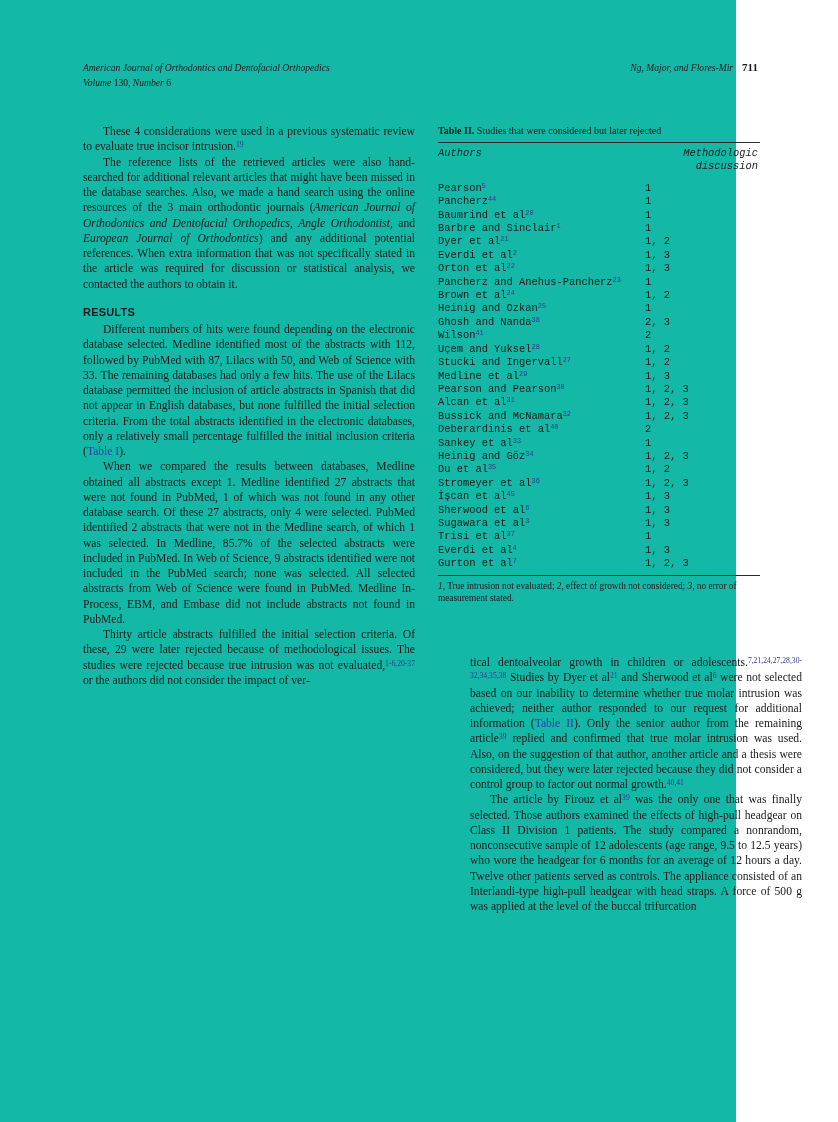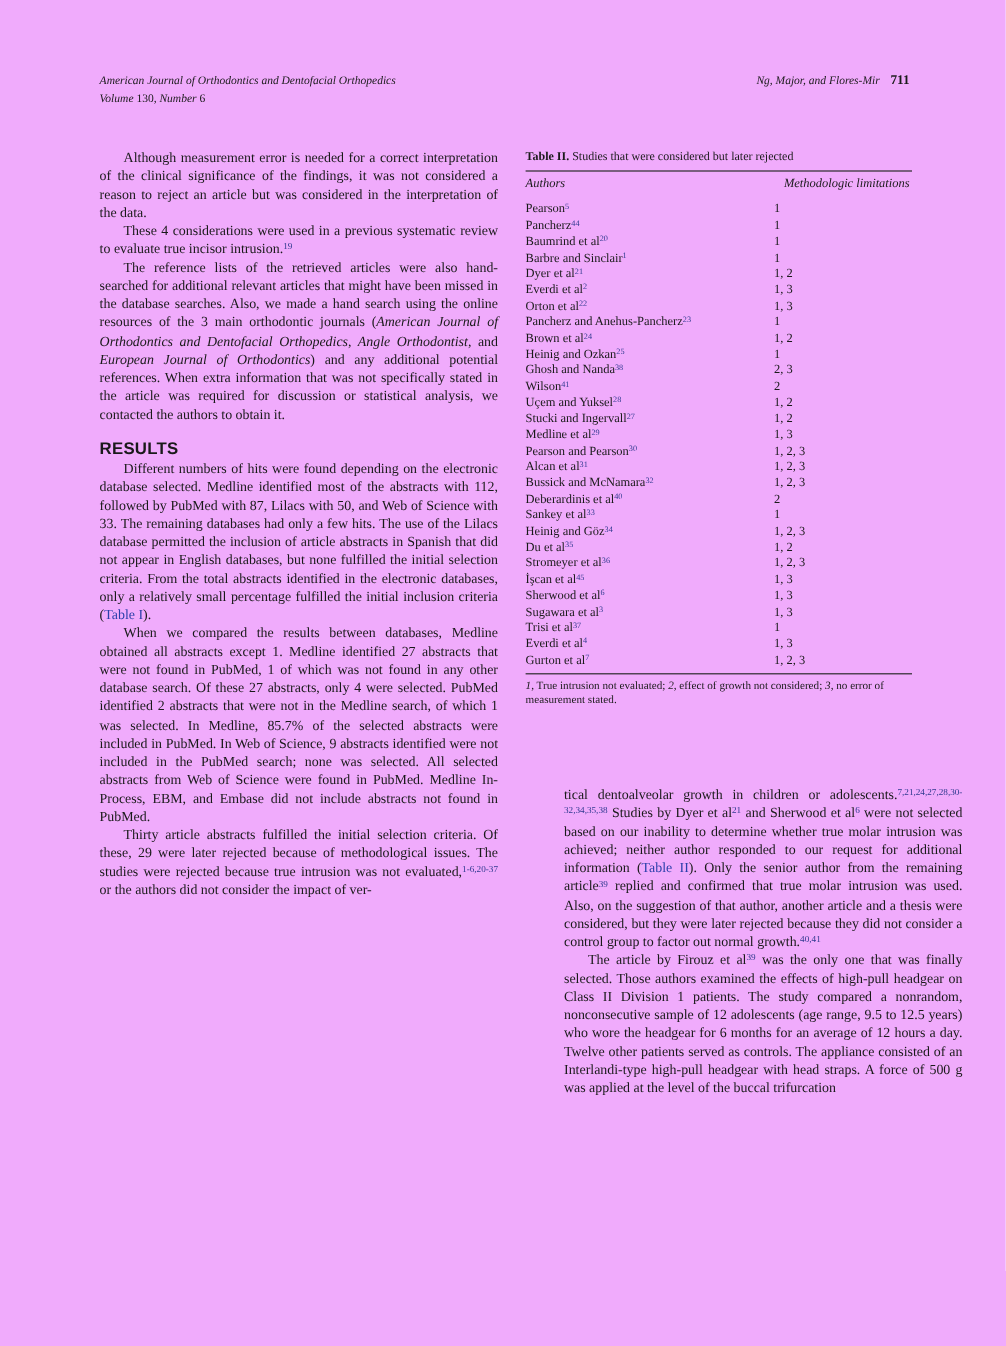--- a/index.html
+++ b/index.html
@@ -11,23 +11,23 @@
     width: 838px;
     height: 1122px;
     font-family: "Liberation Serif", "DejaVu Serif", serif;
     color: #1a1a1a;
     position: relative;
     overflow: hidden;
   }
   .page {
     position: absolute;
     left: 0; top: 0;
-    width: 838px;
+    width: 736px;
     height: 1122px;
-    background: #f0abfc;
+    background: #14b8a6;
   }
 
   
   .runhead {
     position: absolute;
     left: 83px;
     top: 61px;
     width: 675px;
     font-style: italic;
     font-size: 9.6px;
@@ -63,21 +63,21 @@
   .col-right { left: 438px; top: 655px; margin-left: 32px; }
 
   p {
     margin: 0;
     text-indent: 20px;
   }
   p.noindent { text-indent: 0; }
 
   h2.section {
     font-family: "Liberation Sans", "DejaVu Sans", sans-serif;
-    font-size: 14px;
+    font-size: 11px;
     font-weight: bold;
     letter-spacing: 0.2px;
     margin: 13px 0 2px 0;
     text-align: left;
   }
 
   sup {
     font-size: 0.66em;
     vertical-align: 0.42em;
     line-height: 0;
@@ -114,20 +114,21 @@
     border-collapse: collapse;
     width: 100%;
     table-layout: fixed;
   }
   table.rejected th,
   table.rejected td {
     padding: 0;
     font-size: 10.4px;
     line-height: 13.4px;
     vertical-align: baseline;
+    font-family: Liberation Mono, monospace;
   }
   table.rejected th {
     font-style: italic;
     font-weight: normal;
     text-align: left;
     padding-top: 4px;
     padding-bottom: 4px;
   }
   table.rejected th.c-lim { text-align: right; padding-right: 2px; }
   col.c1 { width: 207px; }
@@ -160,21 +161,20 @@
       <span>Volume</span>
       <span class="nonital">130,</span>
       <span>Number</span>
       <span class="nonital">6</span>
     </div>
   </div>
 
   <div class="col col-left">
 
 
-    <p>Although measurement error is needed for a correct interpretation of the clinical significance of the findings, it was not considered a reason to reject an article but was considered in the interpretation of the data.</p>
 
     <p><span>These 4 considerations were used in a previous systematic review to evaluate true incisor intrusion.</span><sup class="ref">19</sup></p>
 
     <p><span>The reference lists of the retrieved articles were also hand-searched for additional relevant articles that might have been missed in the database searches. Also, we made a hand search using the online resources of the 3 main orthodontic journals (</span><span class="ital">American Journal of Orthodontics and Dentofacial Orthopedics, Angle Orthodontist,</span><span> and </span><span class="ital">European Journal of Orthodontics</span><span>) and any additional potential references. When extra information that was not specifically stated in the article was required for discussion or statistical analysis, we contacted the authors to obtain it.</span></p>
 
     <h2 class="section">RESULTS</h2>
 
     <p><span>Different numbers of hits were found depending on the electronic database selected. Medline identified most of the abstracts with 112, followed by PubMed with 87, Lilacs with 50, and Web of Science with 33. The remaining databases had only a few hits. The use of the Lilacs database permitted the inclusion of article abstracts in Spanish that did not appear in English databases, but none fulfilled the initial selection criteria. From the total abstracts identified in the electronic databases, only a relatively small percentage fulfilled the initial inclusion criteria (</span><span class="xref">Table I</span><span>).</span></p>
 
     <p>When we compared the results between databases, Medline obtained all abstracts except 1. Medline identified 27 abstracts that were not found in PubMed, 1 of which was not found in any other database search. Of these 27 abstracts, only 4 were selected. PubMed identified 2 abstracts that were not in the Medline search, of which 1 was selected. In Medline, 85.7% of the selected abstracts were included in PubMed. In Web of Science, 9 abstracts identified were not included in the PubMed search; none was selected. All selected abstracts from Web of Science were found in PubMed. Medline In-Process, EBM, and Embase did not include abstracts not found in PubMed.</p>
@@ -193,21 +193,21 @@
     <div class="rule-thick"></div>
 
     <table class="rejected">
       <colgroup>
           <col class="c1">
           <col class="c2">
         </colgroup>
       <thead>
         <tr>
           <th>Authors</th>
-          <th class="c-lim">Methodologic limitations</th>
+          <th class="c-lim">Methodologic discussion</th>
         </tr>
       </thead>
       <tbody id="tbl-body">
           <tr>
             <td><span>Pearson</span><sup class="ref">5</sup></td>
             <td class="lim"><span class="lim-inner">1</span></td>
           </tr>
           <tr>
             <td><span>Pancherz</span><sup class="ref">44</sup></td>
             <td class="lim"><span class="lim-inner">1</span></td>

